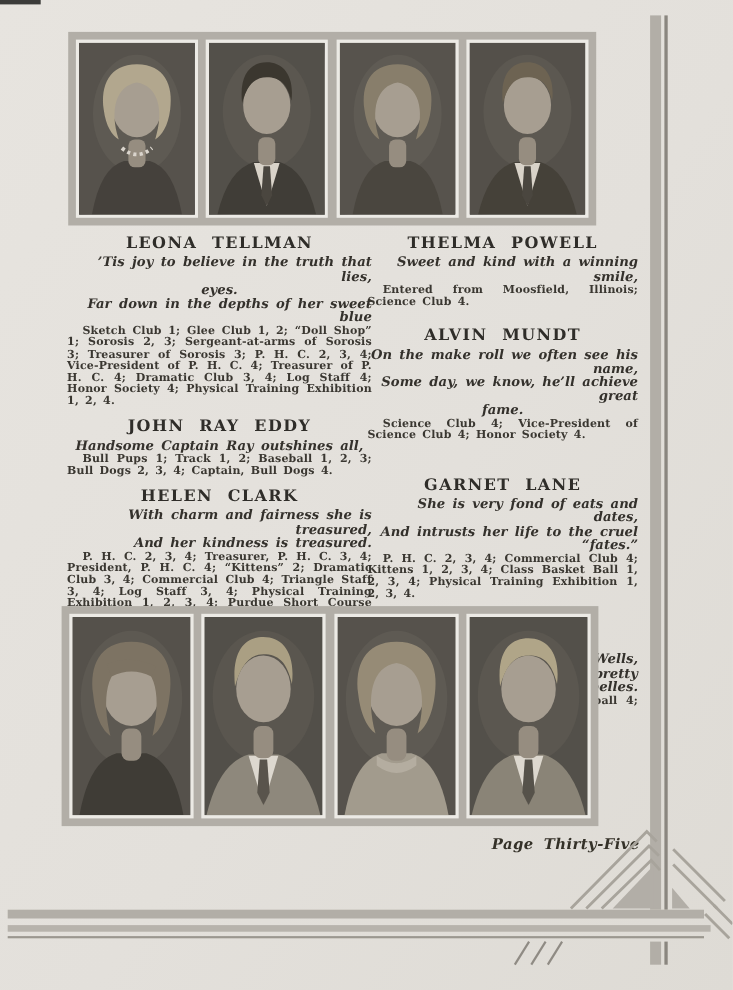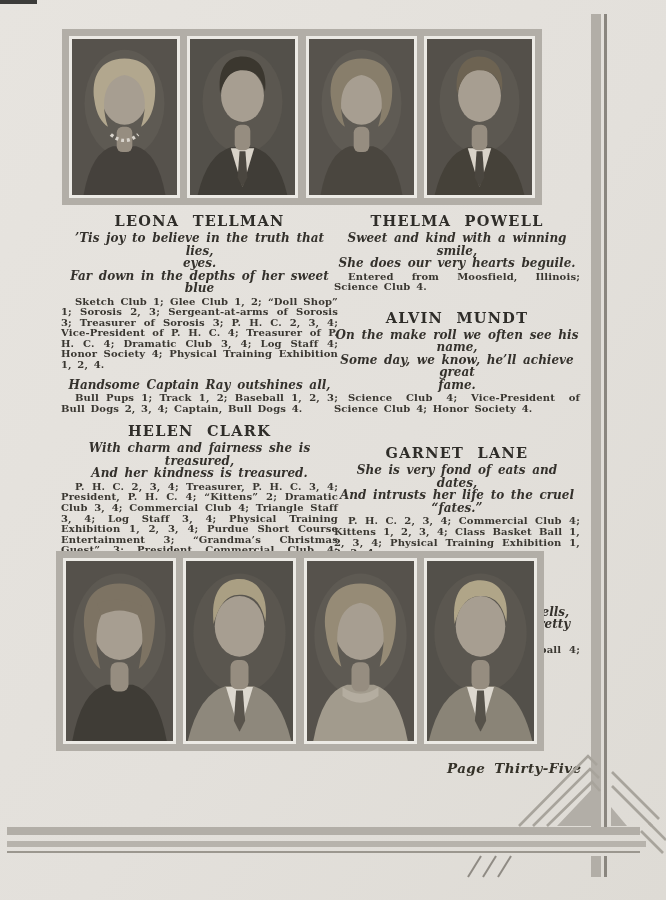--- a/index.html
+++ b/index.html
@@ -37,21 +37,21 @@
   
   .col{position:absolute;top:212px;}
   .col.left{left:61px;width:277px;}
   .col.right{left:334px;width:246px;}
   .entry-name{
     margin:0 0 3px 0;font-size:14.5px;font-weight:bold;text-align:center;
     letter-spacing:1.3px;word-spacing:7px;white-space:nowrap;color:#2f2d29;
   }
   .quote{font-style:italic;font-weight:bold;font-size:12px;line-height:12.5px;
     word-spacing:2.5px;color:#34312c;margin-bottom:2px;}
-  .ql{text-align:center;}
+  .ql{text-align:right;}
   .ql.center{text-align:center;}
   .activities{
     margin:1px 0 0 0;font-size:10px;line-height:10.6px;font-weight:bold;
     text-align:justify;text-indent:14px;word-spacing:2px;letter-spacing:.15px;color:#3a3731;
   }
   .col.left .entry{margin-bottom:8px;}
   .col.right .entry:nth-child(1){margin-bottom:16px;}
   .col.right .entry:nth-child(2){margin-bottom:30px;}
   .col.right .entry:nth-child(3){margin-bottom:27px;}
 
@@ -140,20 +140,21 @@
     <section class="entry">
       <h2 class="entry-name">LEONA TELLMAN</h2>
       <div class="quote">
         <div class="ql">’Tis joy to believe in the truth that lies,</div>
         <div class="ql center">eyes.</div>
         <div class="ql">Far down in the depths of her sweet blue</div>
       </div>
       <p class="activities">Sketch Club 1; Glee Club 1, 2; “Doll Shop” 1; Sorosis 2, 3; Sergeant-at-arms of Sorosis 3; Treasurer of Sorosis 3; P. H. C. 2, 3, 4; Vice-President of P. H. C. 4; Treasurer of P. H. C. 4; Dramatic Club 3, 4; Log Staff 4; Honor Society 4; Physical Training Exhibition 1, 2, 4.</p>
     </section>
     <section class="entry">
+      <h2 class="entry-name">JOHN RAY EDDY</h2>
       <div class="quote">
         <div class="ql center">Handsome Captain Ray outshines all,</div>
       </div>
       <p class="activities">Bull Pups 1; Track 1, 2; Baseball 1, 2, 3; Bull Dogs 2, 3, 4; Captain, Bull Dogs 4.</p>
     </section>
     <section class="entry">
       <h2 class="entry-name">HELEN CLARK</h2>
       <div class="quote">
         <div class="ql">With charm and fairness she is treasured,</div>
         <div class="ql">And her kindness is treasured.</div>
@@ -170,21 +171,20 @@
       </div>
       <p class="activities">Class Basketball 1, 2, 3, 4; Track 3; Bull Pups 2; “Tweedles” 4.</p>
     </section>
   </div>
 
   <div class="col right">
     <section class="entry">
       <h2 class="entry-name">THELMA POWELL</h2>
       <div class="quote">
         <div class="ql">Sweet and kind with a winning smile,</div>
-        <div class="ql">She does our very hearts beguile.</div>
       </div>
       <p class="activities">Entered from Moosfield, Illinois; Science Club 4.</p>
     </section>
     <section class="entry">
       <h2 class="entry-name">ALVIN MUNDT</h2>
       <div class="quote">
         <div class="ql">On the make roll we often see his name,</div>
         <div class="ql">Some day, we know, he’ll achieve great</div>
         <div class="ql center">fame.</div>
       </div>

